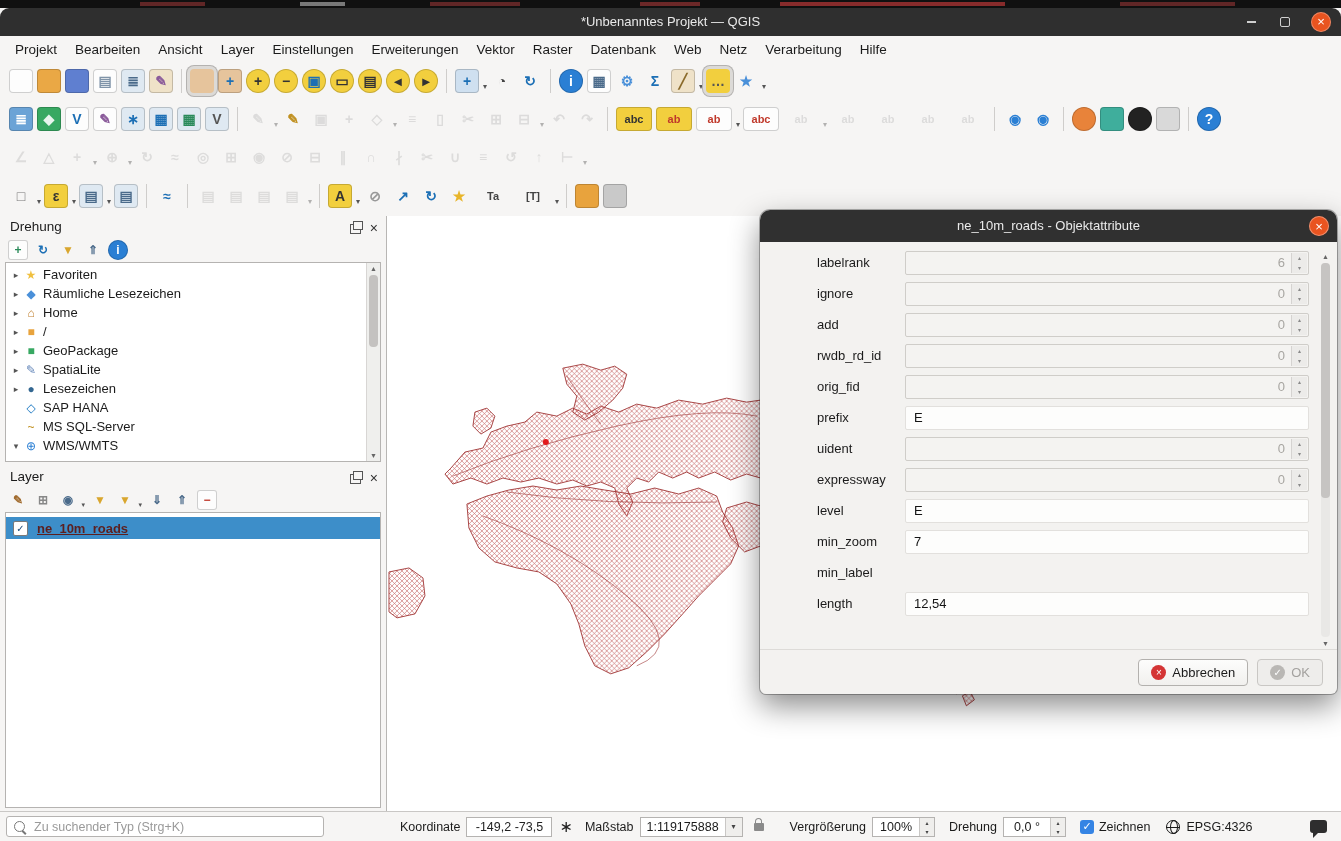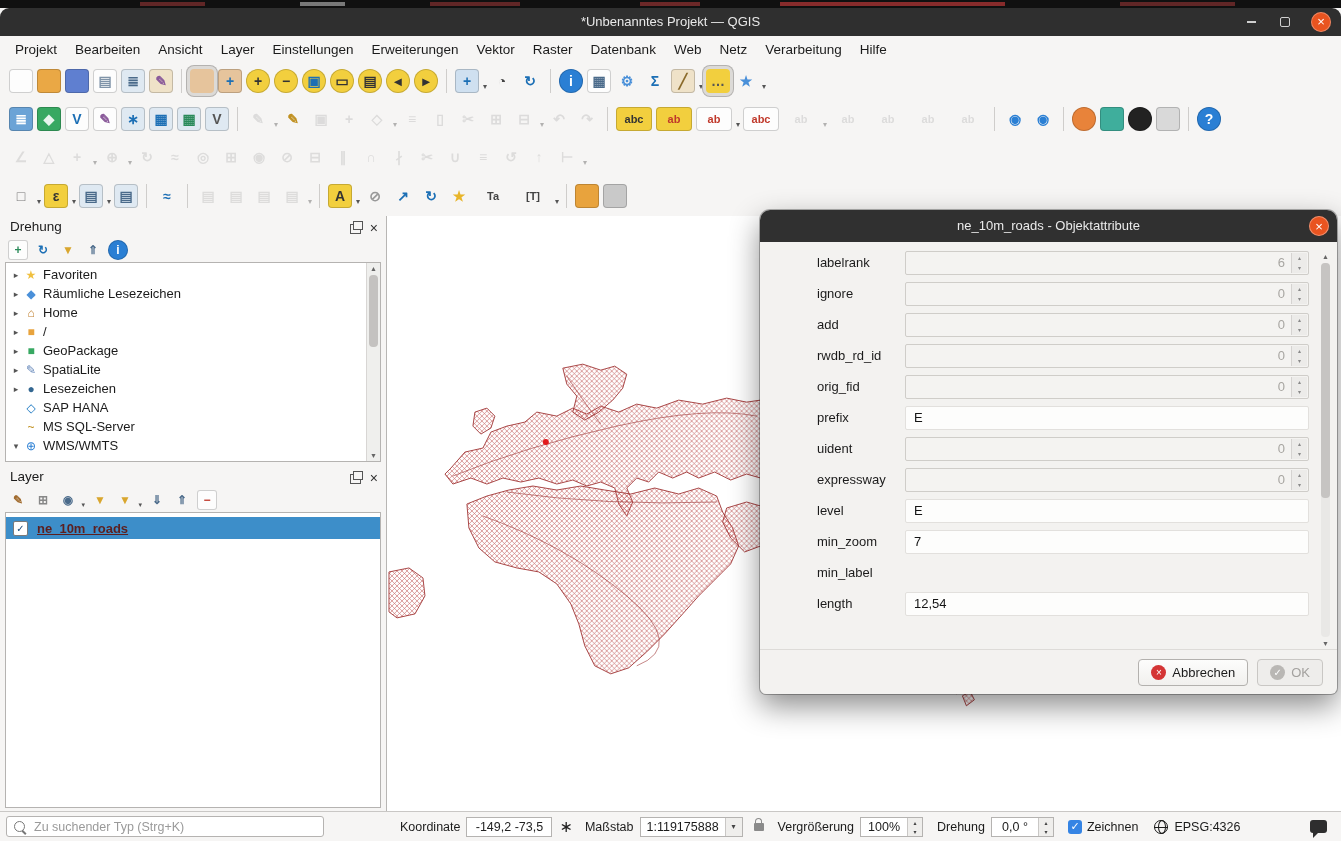--- a/index.html
+++ b/index.html
@@ -118,21 +118,21 @@
   .statusbar{position:absolute;left:0;right:0;bottom:0;height:29px;background:#f6f5f4;border-top:1px solid #c9c7c5;
              display:flex;align-items:center;padding:0 6px;font-size:12.5px;color:#1b1b1b;}
   .search-box{display:flex;align-items:center;width:318px;height:21px;background:#fff;border:1px solid #b5b3b1;
               border-radius:3px;padding:0 7px;gap:7px;box-sizing:border-box;flex:0 0 auto;}
   .search-box input{border:none;outline:none;flex:1;font-size:12.5px;color:#4c1d95;background:transparent;font-family:inherit;}
   .search-box input::placeholder{color:#9a9a9a;}
   .mag{position:relative;width:9px;height:9px;border:1.5px solid #777;border-radius:50%;flex:0 0 9px;}
   .mag::after{content:"";position:absolute;left:7.5px;top:7.5px;width:5px;height:1.5px;background:#777;
               transform:rotate(45deg);transform-origin:0 0;}
   .sb-label{white-space:nowrap;}
-  .ml76{margin-left:76px}.ml14{margin-left:14px}.ml12{margin-left:12px}.ml10{margin-left:14px}
+  .ml76{margin-left:76px}.ml14{margin-left:14px}.ml12{margin-left:12px}.ml10{margin-left:26px}
   .sb-input{width:86px;height:20px;border:1px solid #b5b3b1;background:#fff;text-align:center;font-size:12.5px;
             color:#222;margin-left:6px;font-family:inherit;box-sizing:border-box;}
   .asterisk{margin-left:7px;font-size:16px;color:#222;line-height:1;}
   .combo{display:flex;align-items:center;height:20px;border:1px solid #b5b3b1;background:#fff;margin-left:6px;box-sizing:border-box;}
   .combo .val{padding:0 6px;font-size:12.5px;white-space:nowrap;}
   .combo .arrow{width:16px;align-self:stretch;border-left:1px solid #c9c7c5;display:flex;align-items:center;
                 justify-content:center;font-size:8px;color:#444;background:#efeeec;}
   .lock{position:relative;width:10px;height:8px;background:#8a8a8a;border-radius:1px;margin-left:11px;flex:0 0 10px;}
   .lock::before{content:"";position:absolute;left:1.5px;top:-5px;width:7px;height:6px;border:1.5px solid #8a8a8a;
                 border-bottom:none;border-radius:4px 4px 0 0;box-sizing:border-box;}

